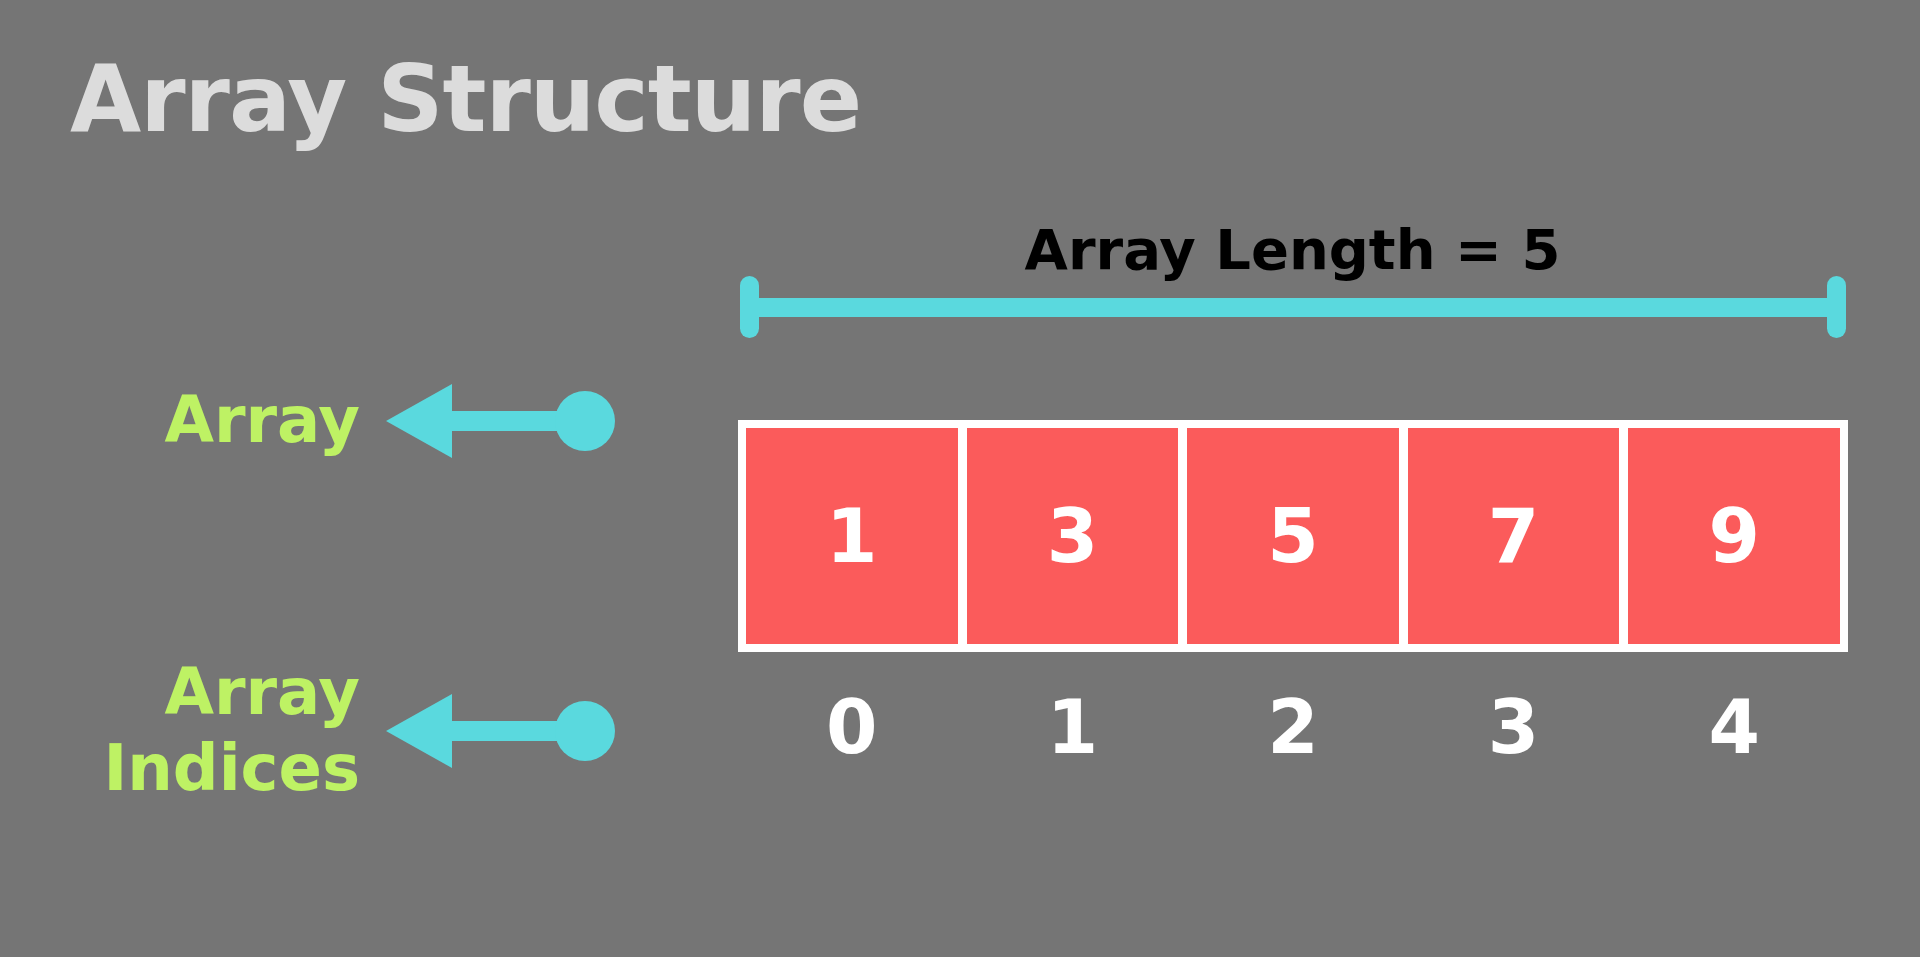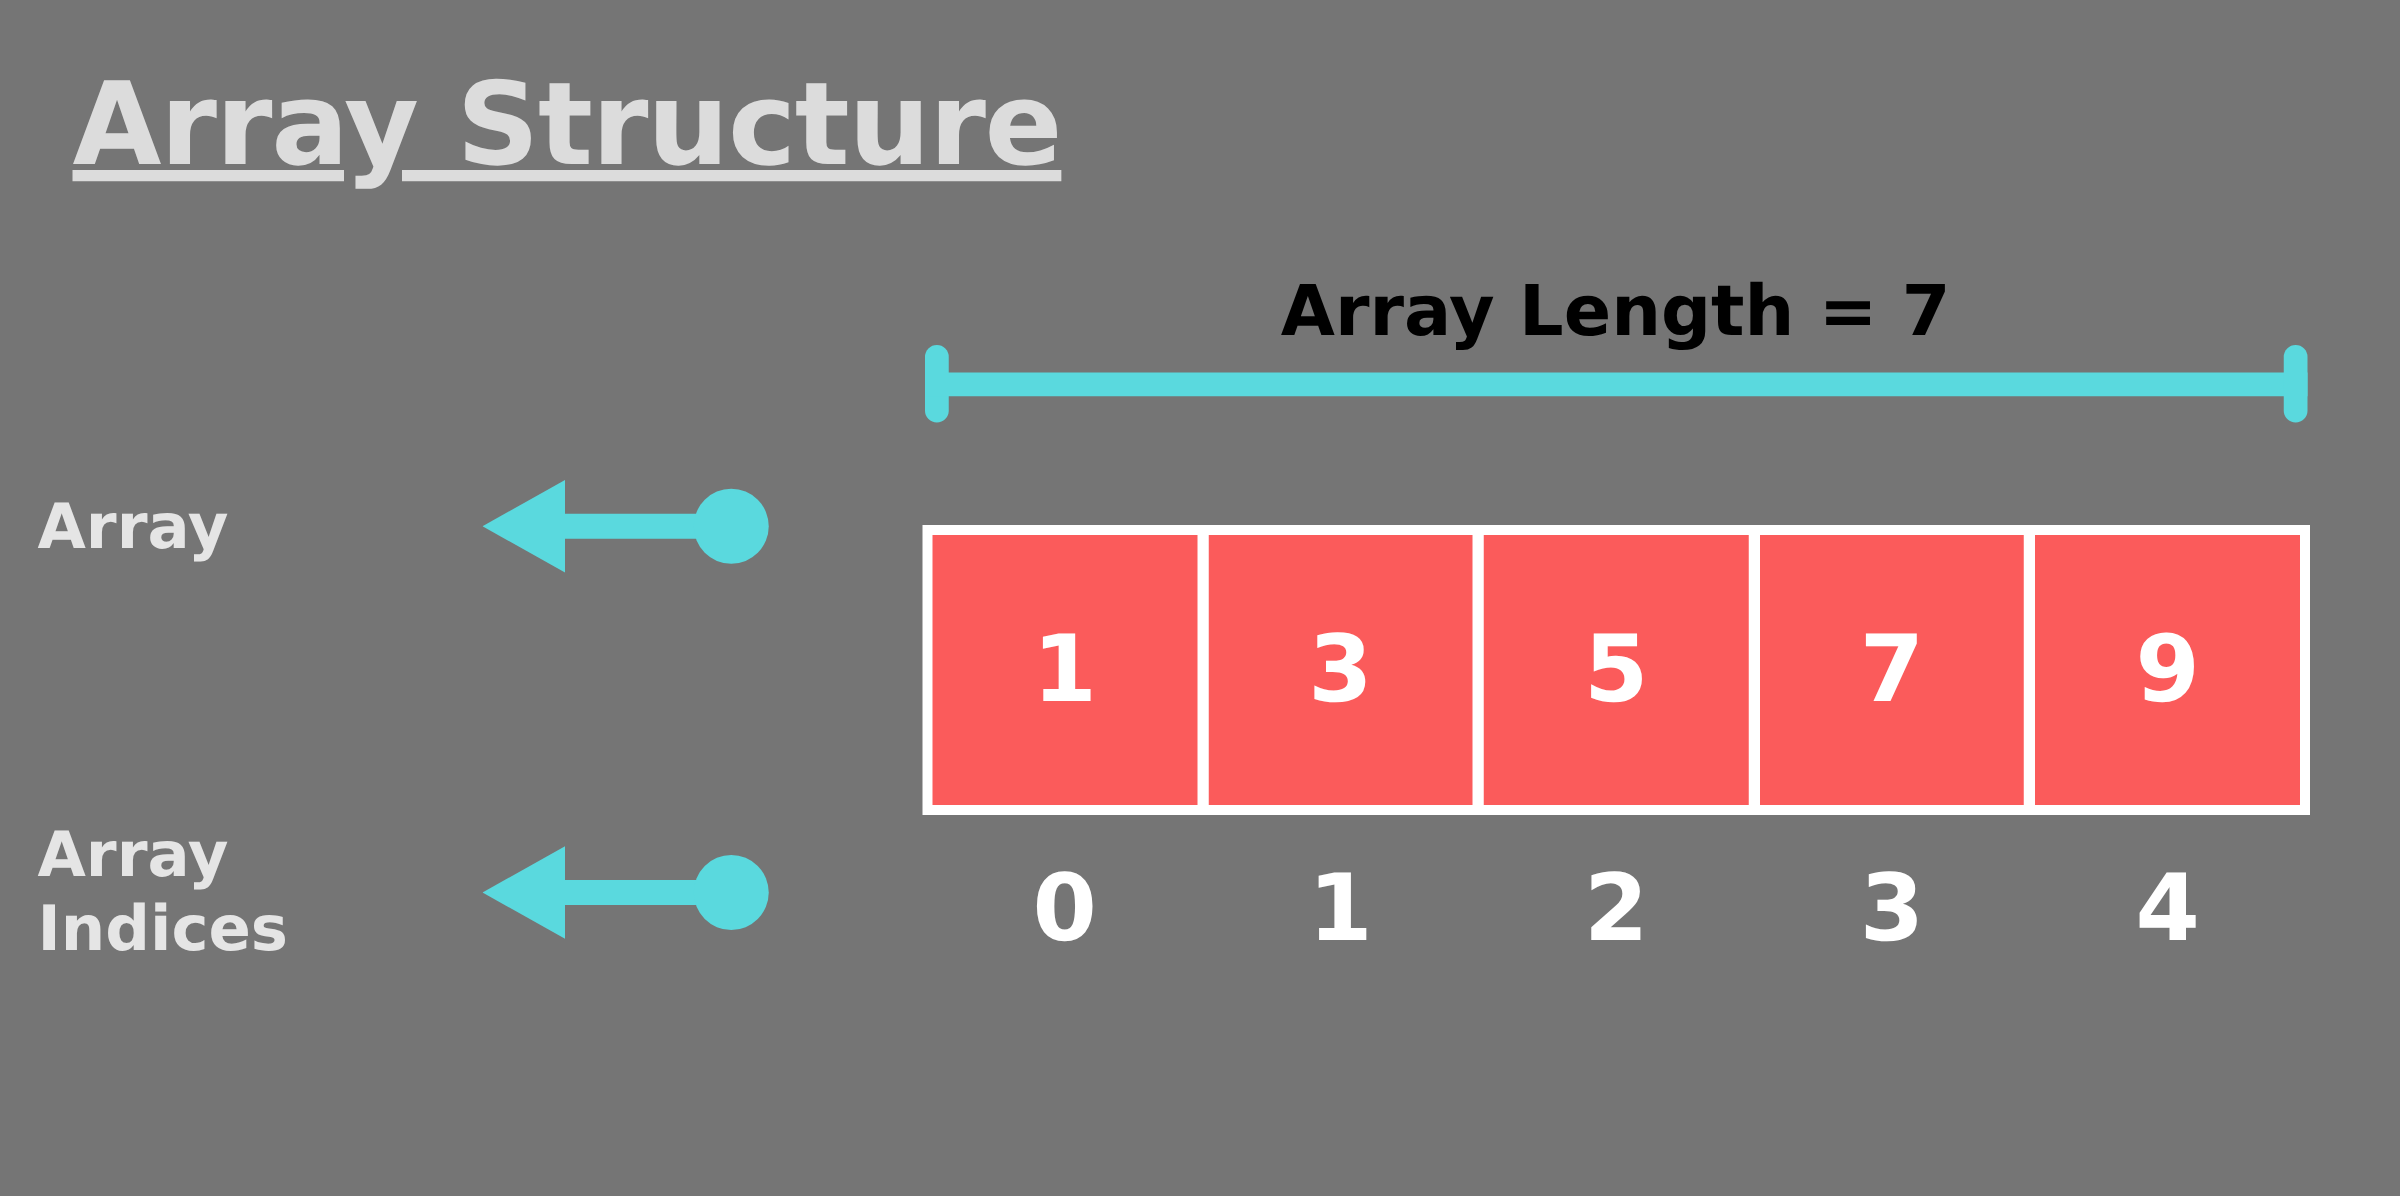--- a/index.html
+++ b/index.html
@@ -16,30 +16,29 @@
   #stage {
     position: relative;
     width: 1920px;
     height: 957px;
     background: #757575;
   }
 
   
   #page-title {
     position: absolute;
-    left: 58px;
+    left: 70px;
     top: 52px;
     font-family: "DejaVu Sans", sans-serif;
     font-weight: 700;
     font-size: 92px;
     line-height: 1.05;
     letter-spacing: -1px;
     color: #dcdcdc;
     white-space: nowrap;
-    text-decoration: underline;
   }
 
   
   #length-caption {
     position: absolute;
     left: 740px;
     top: 222px;
     width: 1105px;
     text-align: center;
     font-family: "DejaVu Sans", sans-serif;
@@ -126,45 +125,45 @@
   }
 
   
   .annotation {
     position: absolute;
     display: flex;
     align-items: center;
   }
   .annotation-label {
     width: 330px;
-    text-align: left;
-    font-family: "DejaVu Sans", sans-serif;
-    font-weight: 700;
-    font-size: 50px;
+    text-align: right;
+    font-family: "DejaVu Sans", sans-serif;
+    font-weight: 700;
+    font-size: 64px;
     line-height: 1.18;
-    color: #e5e5e5;
+    color: #bef264;
   }
   .annotation-label .line { display: block; }
 
   .pointer-arrow {
     margin-left: 26px;
     flex: 0 0 auto;
   }
 
   #annotation-elements { left: 30px; top: 378px; }
   #annotation-indices  { left: 30px; top: 655px; }
 </style>
 </head>
 <body>
 
 <div id="stage">
 
   <div id="page-title">Array Structure</div>
 
-  <div id="length-caption">Array Length = 7</div>
+  <div id="length-caption">Array Length = 5</div>
 
   <div id="length-bracket">
     <div class="cap left"></div>
     <div class="bar"></div>
     <div class="cap right"></div>
   </div>
 
   <div id="array-row">
     <div class="array-cell">1</div>
     <div class="array-cell">3</div>

